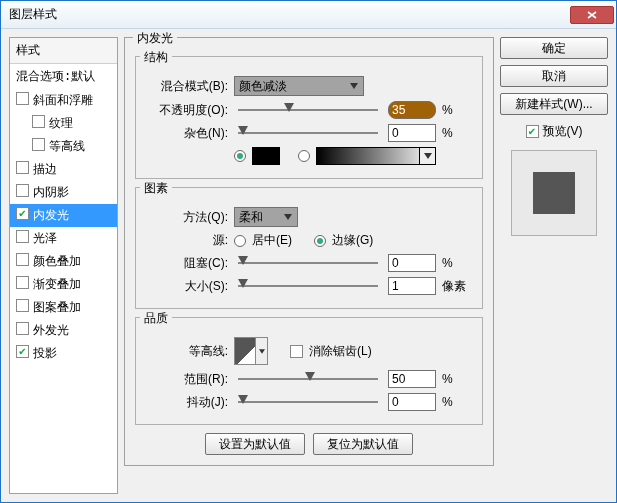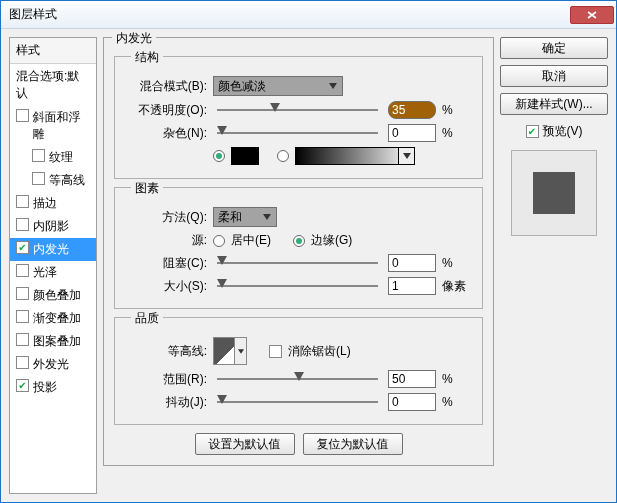--- a/index.html
+++ b/index.html
@@ -2,33 +2,33 @@
 <html><head>
 <meta charset="utf-8">
 <style>
 * { box-sizing: border-box; margin: 0; padding: 0; font-family: "Microsoft YaHei", SimSun, Arial, sans-serif; font-size: 12px; }
 body { background: #fff; }
 .window { width: 617px; height: 503px; border: 1px solid #1e73c8; background: #f0f0f0; display: flex; flex-direction: column; }
 .titlebar { height: 28px; background: linear-gradient(#fdfefe,#e8f0f7); display: flex; align-items: center; padding: 0 2px 0 8px; border-bottom: 1px solid #c9d4e2; }
 .titlebar .title { flex: 1; color: #000; }
 .titlebar .close { width: 44px; height: 18px; background: #c75050; border: 1px solid #a33; display:flex; align-items:center; justify-content:center; color:#fff; font-weight:bold; font-size:11px; border-radius:2px; }
 .body { flex: 1; display: flex; padding: 8px; gap: 6px; }
-.styles-panel { width: 88px; border: 1px solid #a0a0a0; background: #fff; display:flex; flex-direction:column; }
+.styles-panel { width: 109px; border: 1px solid #a0a0a0; background: #fff; display:flex; flex-direction:column; }
 .styles-header { padding: 4px 6px; border-bottom: 1px solid #d0d0d0; background:#f5f5f5; }
-.styles-sub { padding: 4px 6px; background:#fff; }
+.styles-sub { padding: 4px 6px; background:#fff;font-family:Liberation Mono, monospace; }
 .style-item { display:flex; align-items:flex-start; padding:3px 6px; gap:4px; cursor:default; }
 .style-item.indent { padding-left: 22px; }
 .style-item.selected { background:#3399ff; color:#fff; }
 .cb { width:13px; height:13px; border:1px solid #888; background:#fff; display:inline-flex; align-items:center; justify-content:center; font-size:10px; color:#1a4; }
 .cb.checked::after { content:"✔"; }
 .center { flex:1; display:flex; flex-direction:column; gap:6px; }
 .group { border:1px solid #a0a0a0; position:relative; padding:18px 10px 10px 10px; background:#f0f0f0; }
 .group > .legend { position:absolute; top:-8px; left:8px; background:#f0f0f0; padding:0 4px; }
 .subgroup { border:1px solid #b0b0b0; position:relative; padding:14px 10px 8px 10px; margin-bottom:8px; }
-.subgroup > .legend { position:absolute; top:-8px; left:16px; background:#f0f0f0; padding:0 4px; }
+.subgroup > .legend { position:absolute; top:-8px; left:4px; background:#f0f0f0; padding:0 4px; }
 .row { display:flex; align-items:center; margin:5px 0; gap:6px; }
 .lbl { width:82px; text-align:right; }
 .combo { border:1px solid #707070; background:#a3a3a3; height:20px; display:flex; align-items:center; padding:0 4px; position:relative; }
 .combo .arrow { position:absolute; right:2px; top:2px; width:14px; height:14px; display:flex; align-items:center; justify-content:center; }
 .arrow svg { width:8px; height:6px; }
 .slider { flex:1; height:18px; position:relative; margin:0 4px; }
 .slider .track { position:absolute; top:8px; left:0; right:0; height:2px; background:#888; }
 .slider .thumb { position:absolute; top:2px; width:0; height:0; border-left:5px solid transparent; border-right:5px solid transparent; border-top:9px solid #555; }
 .numbox { width:48px; height:18px; border:1px solid #707070; background:#fff; padding:0 3px; display:flex; align-items:center; }
 .numbox.sel { background:#a16207; color:#fff;border-radius:8px; }

